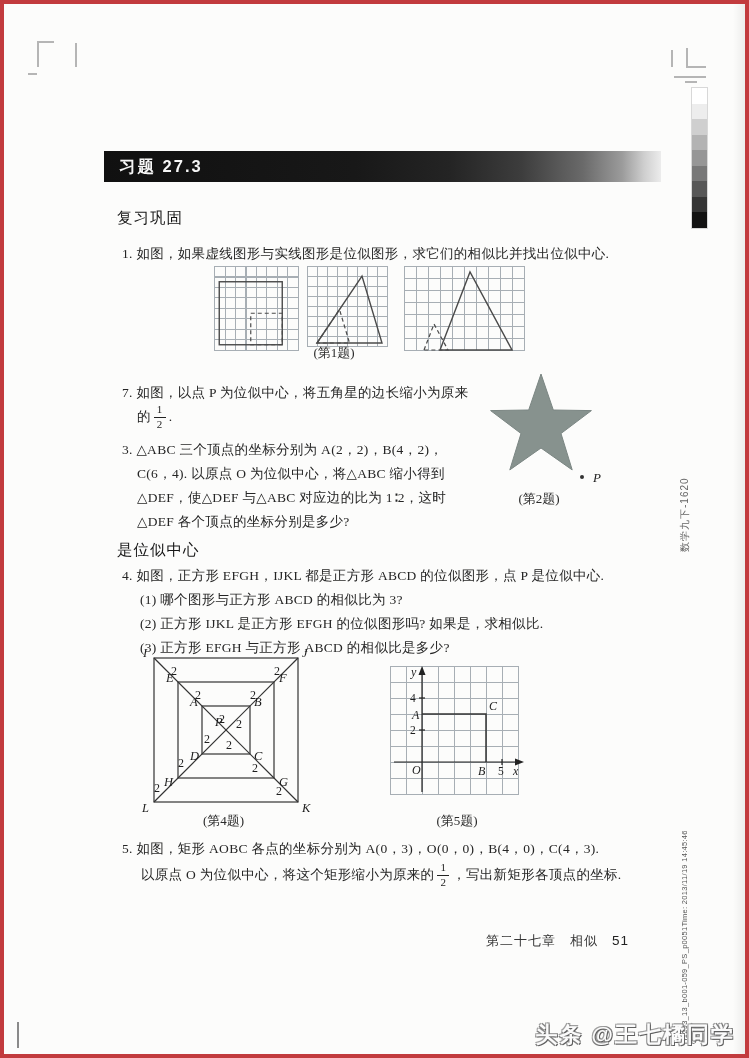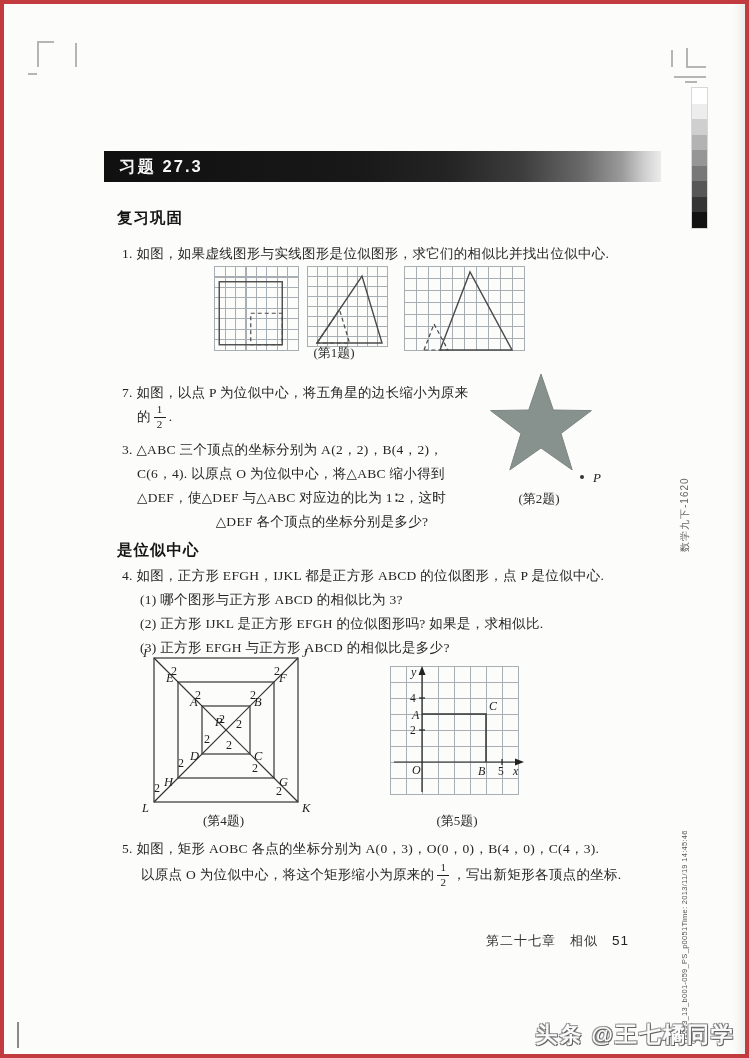--- a/index.html
+++ b/index.html
@@ -7,21 +7,21 @@
         border:4px solid #c23b3e;box-sizing:border-box;overflow:hidden;
         font-family:"Liberation Serif","DejaVu Serif",serif;color:#222;}
   .abs{position:absolute;}
   .t{font-size:13.5px;letter-spacing:.3px;line-height:1.35;color:#252525;}
   .cap{font-size:13px;color:#2a2a2a;text-align:center;}
   
   .hbar{left:100px;top:147px;width:557px;height:31px;
         background:linear-gradient(90deg,#101010 0%,#181818 45%,#242424 62%,#3d3d3d 75%,#6a6a6a 86%,#9b9b9b 93%,#cfcfcf 97%,#ececec 100%);}
   .hbar .txt{color:#f6f6f6;font-family:"Liberation Sans",sans-serif;font-weight:bold;
         font-size:16.5px;line-height:31px;padding-left:15px;letter-spacing:2px;}
-  .sect{font-family:"Liberation Sans",sans-serif;font-weight:bold;font-size:15.5px;color:#151515;letter-spacing:1px;}
+  .sect{font-family:"Liberation Sans",sans-serif;font-weight:normal;font-size:15.5px;color:#151515;letter-spacing:1px;}
   
   .gridbox{position:absolute;
      background-image:
        repeating-linear-gradient(to right,#a7aeb4 0,#a7aeb4 1px,transparent 1px,transparent var(--c)),
        repeating-linear-gradient(to bottom,#a7aeb4 0,#a7aeb4 1px,transparent 1px,transparent var(--c));}
   .gridbox svg{position:absolute;left:0;top:0;}
   
   .fracline{display:flex;align-items:center;}
   .frac{display:inline-flex;flex-direction:column;align-items:center;
         font-size:11px;line-height:1.05;margin:0 3px;}
@@ -113,21 +113,21 @@
   <svg class="abs" style="left:477px;top:367px;" width="140" height="125">
     <polygon points="60,3 72.3,39 110.4,39.6 80,62.5 91.2,98.9 60,77 28.8,98.9 40,62.5 9.6,39.6 47.7,39" fill="#87928e" stroke="#7b8683" stroke-width="1"></polygon>
     <circle cx="101" cy="106" r="2" fill="#333"></circle>
     <text x="112" y="111" font-size="13" class="it" fill="#222">P</text>
   </svg>
   <div class="abs cap" style="left:470px;top:486px;width:130px;">(第2题)</div>
 
   <div class="abs t" style="left:118px;top:437px;width:380px;">3. △ABC 三个顶点的坐标分别为 A(2，2)，B(4，2)，</div>
   <div class="abs t" style="left:133px;top:461px;width:370px;">C(6，4). 以原点 O 为位似中心，将△ABC 缩小得到</div>
   <div class="abs t" style="left:133px;top:485px;width:370px;">△DEF，使△DEF 与△ABC 对应边的比为 1∶2，这时</div>
-  <div class="abs t" style="left:133px;top:509px;width:370px;text-align:center;">△DEF 各个顶点的坐标分别是多少?</div>
+  <div class="abs t" style="left:133px;top:509px;width:370px;">△DEF 各个顶点的坐标分别是多少?</div>
 
   <div class="abs sect" style="left:113px;top:536px;">是位似中心</div>
 
   <div class="abs t" style="left:118px;top:563px;width:540px;">4. 如图，正方形 EFGH，IJKL 都是正方形 ABCD 的位似图形，点 P 是位似中心.</div>
   <div class="abs t" style="left:136px;top:587px;width:520px;">(1) 哪个图形与正方形 ABCD 的相似比为 3?</div>
   <div class="abs t" style="left:136px;top:611px;width:520px;">(2) 正方形 IJKL 是正方形 EFGH 的位似图形吗? 如果是，求相似比.</div>
   <div class="abs t" style="left:136px;top:635px;width:520px;">(3) 正方形 EFGH 与正方形 ABCD 的相似比是多少?</div>
 
   <svg class="abs" style="left:112px;top:642px;" width="215" height="170">
     <g stroke="#333" stroke-width="1.2" fill="none">

